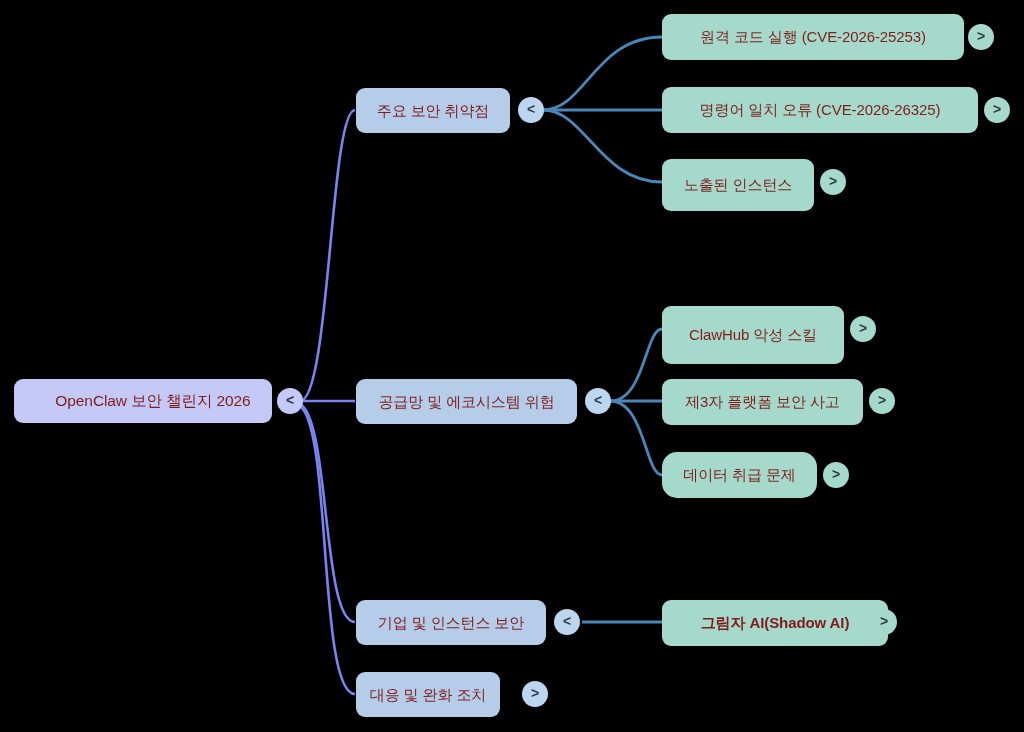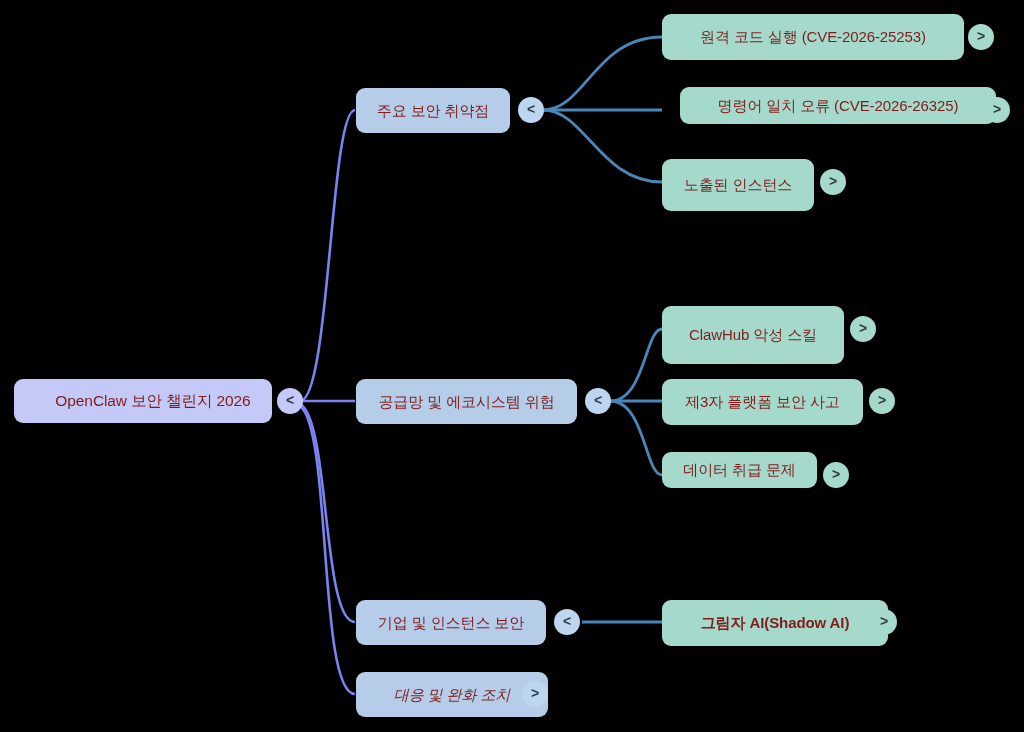--- a/index.html
+++ b/index.html
@@ -122,21 +122,21 @@
     <span>&lt;</span>
   </div>
 
   <div class="node leaf" style="left:662px; top:14px; width:302px; height:46px;">
     <span>원격 코드 실행 (CVE-2026-25253)</span>
   </div>
   <div class="toggle leaf-toggle" style="left:968px; top:24px;">
     <span>&gt;</span>
   </div>
 
-  <div class="node leaf" style="left:680px; top:87px; width:316px; height:37px;">
+  <div class="node leaf" style="left:662px; top:87px; width:316px; height:46px;">
     <span>명령어 일치 오류 (CVE-2026-26325)</span>
   </div>
   <div class="toggle leaf-toggle" style="left:984px; top:97px;">
     <span>&gt;</span>
   </div>
 
   <div class="node leaf" style="left:662px; top:159px; width:152px; height:52px;">
     <span>노출된 인스턴스</span>
   </div>
   <div class="toggle leaf-toggle" style="left:820px; top:169px;">
@@ -157,41 +157,41 @@
     <span>&gt;</span>
   </div>
 
   <div class="node leaf" style="left:662px; top:379px; width:201px; height:46px;">
     <span>제3자 플랫폼 보안 사고</span>
   </div>
   <div class="toggle leaf-toggle" style="left:869px; top:388px;">
     <span>&gt;</span>
   </div>
 
-  <div class="node leaf" style="left:662px; top:452px; width:155px; height:36px;">
+  <div class="node leaf" style="left:662px; top:452px; width:155px; height:46px;border-radius:15px;">
     <span>데이터 취급 문제</span>
   </div>
   <div class="toggle leaf-toggle" style="left:823px; top:462px;">
     <span>&gt;</span>
   </div>
 
   <div class="node branch" style="left:356px; top:600px; width:190px; height:45px;">
     <span>기업 및 인스턴스 보안</span>
   </div>
   <div class="toggle branch-toggle" style="left:554px; top:609px;">
     <span>&lt;</span>
   </div>
 
   <div class="node leaf" style="left:662px; top:600px; width:226px; height:46px;font-weight:bold;">
     <span>그림자 AI(Shadow AI)</span>
   </div>
   <div class="toggle leaf-toggle" style="left:871px; top:609px;">
     <span>&gt;</span>
   </div>
 
-  <div class="node branch" style="left:356px; top:672px; width:192px; height:45px;font-style:italic;">
+  <div class="node branch" style="left:356px; top:672px; width:144px; height:45px;">
     <span>대응 및 완화 조치</span>
   </div>
   <div class="toggle branch-toggle" style="left:522px; top:681px;">
     <span>&gt;</span>
   </div>
 
 </div>
 
 </body></html>

